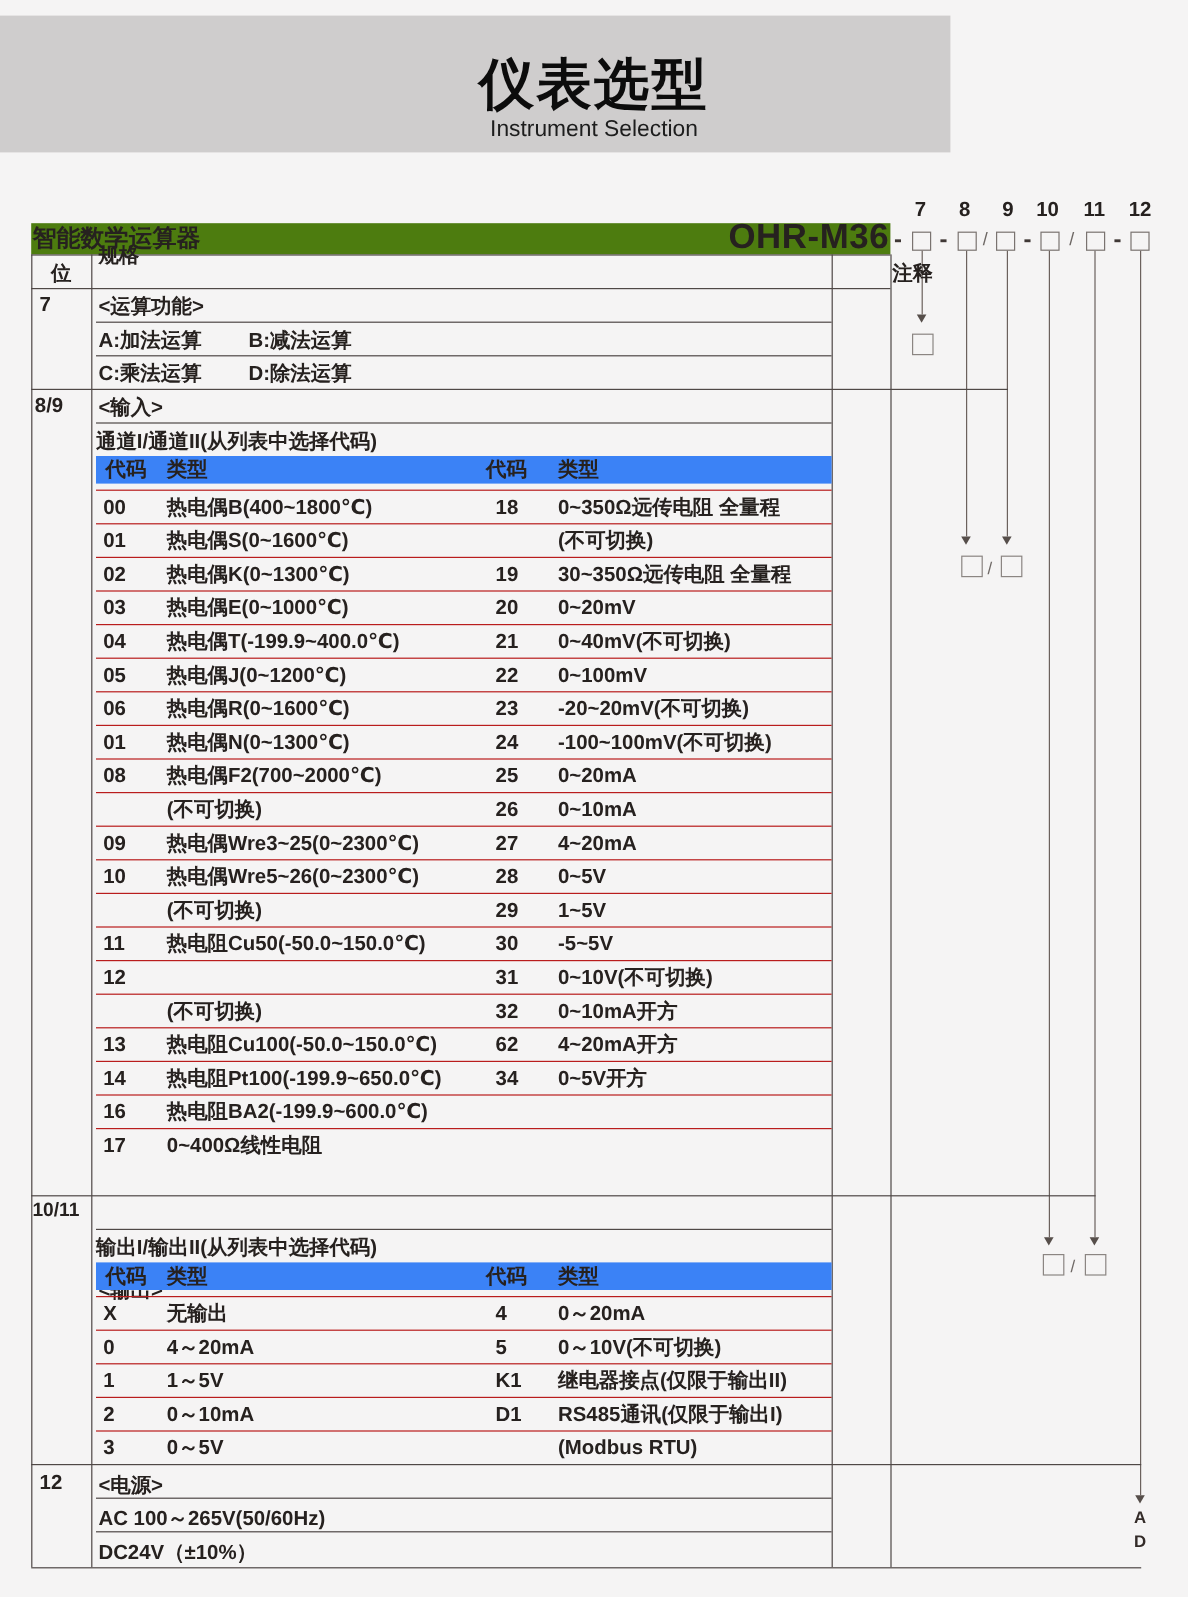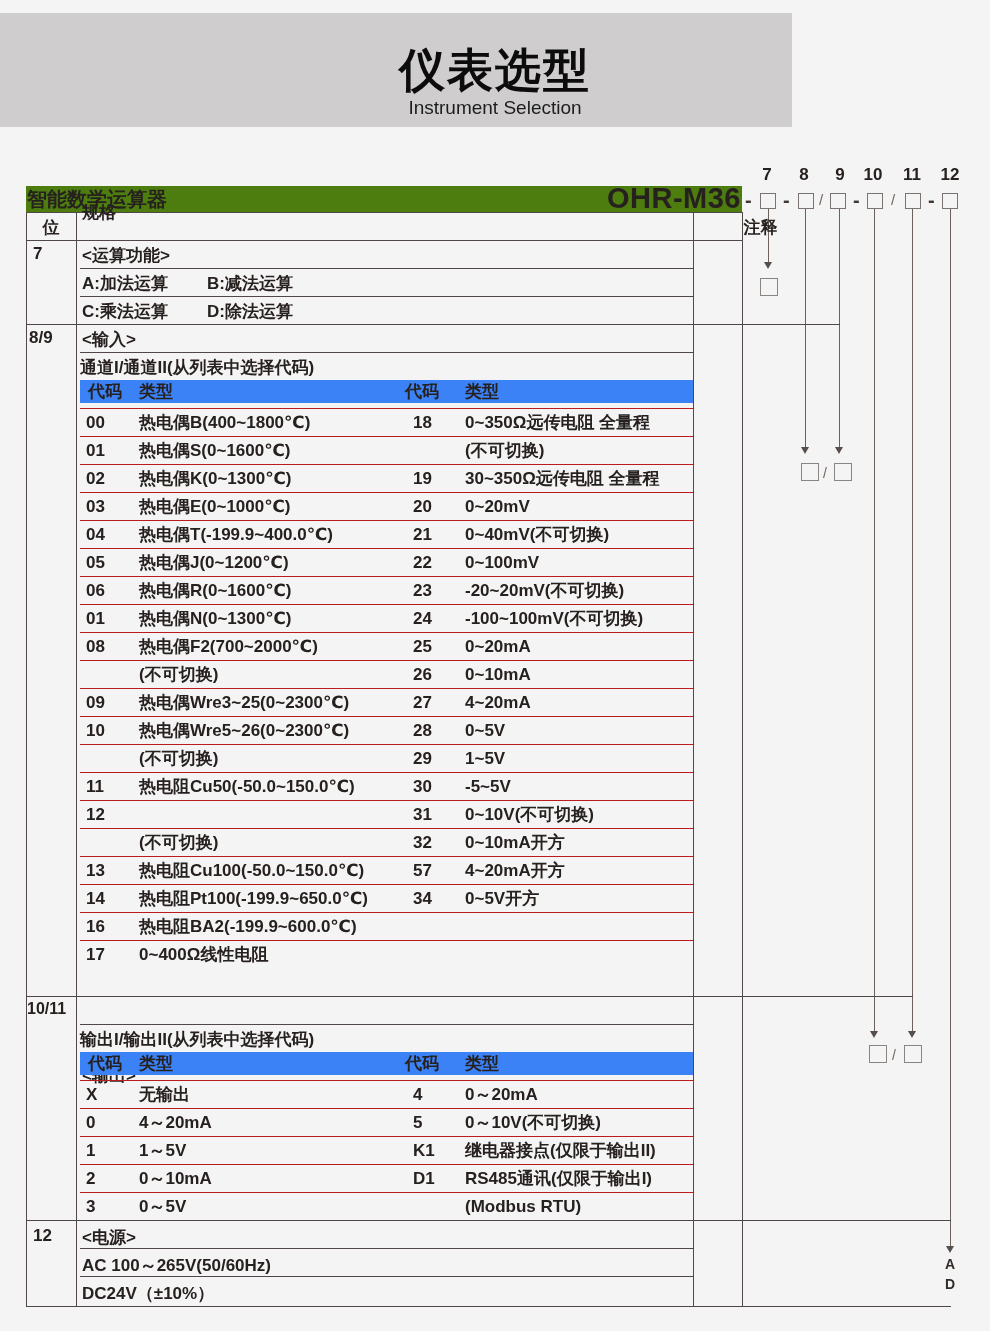--- a/index.html
+++ b/index.html
@@ -238,21 +238,21 @@
     </div>
       <div class="itrow">
       <span class="cell-c1"></span>
       <span class="cell-t1">(不可切换)</span>
       <span class="cell-c2">32</span>
       <span class="cell-t2">0~10mA开方</span>
     </div>
       <div class="itrow">
       <span class="cell-c1">13</span>
       <span class="cell-t1">热电阻Cu100(-50.0~150.0℃)</span>
-      <span class="cell-c2">57</span>
+      <span class="cell-c2">62</span>
       <span class="cell-t2">4~20mA开方</span>
     </div>
       <div class="itrow">
       <span class="cell-c1">14</span>
       <span class="cell-t1">热电阻Pt100(-199.9~650.0℃)</span>
       <span class="cell-c2">34</span>
       <span class="cell-t2">0~5V开方</span>
     </div>
       <div class="itrow">
       <span class="cell-c1">16</span>

